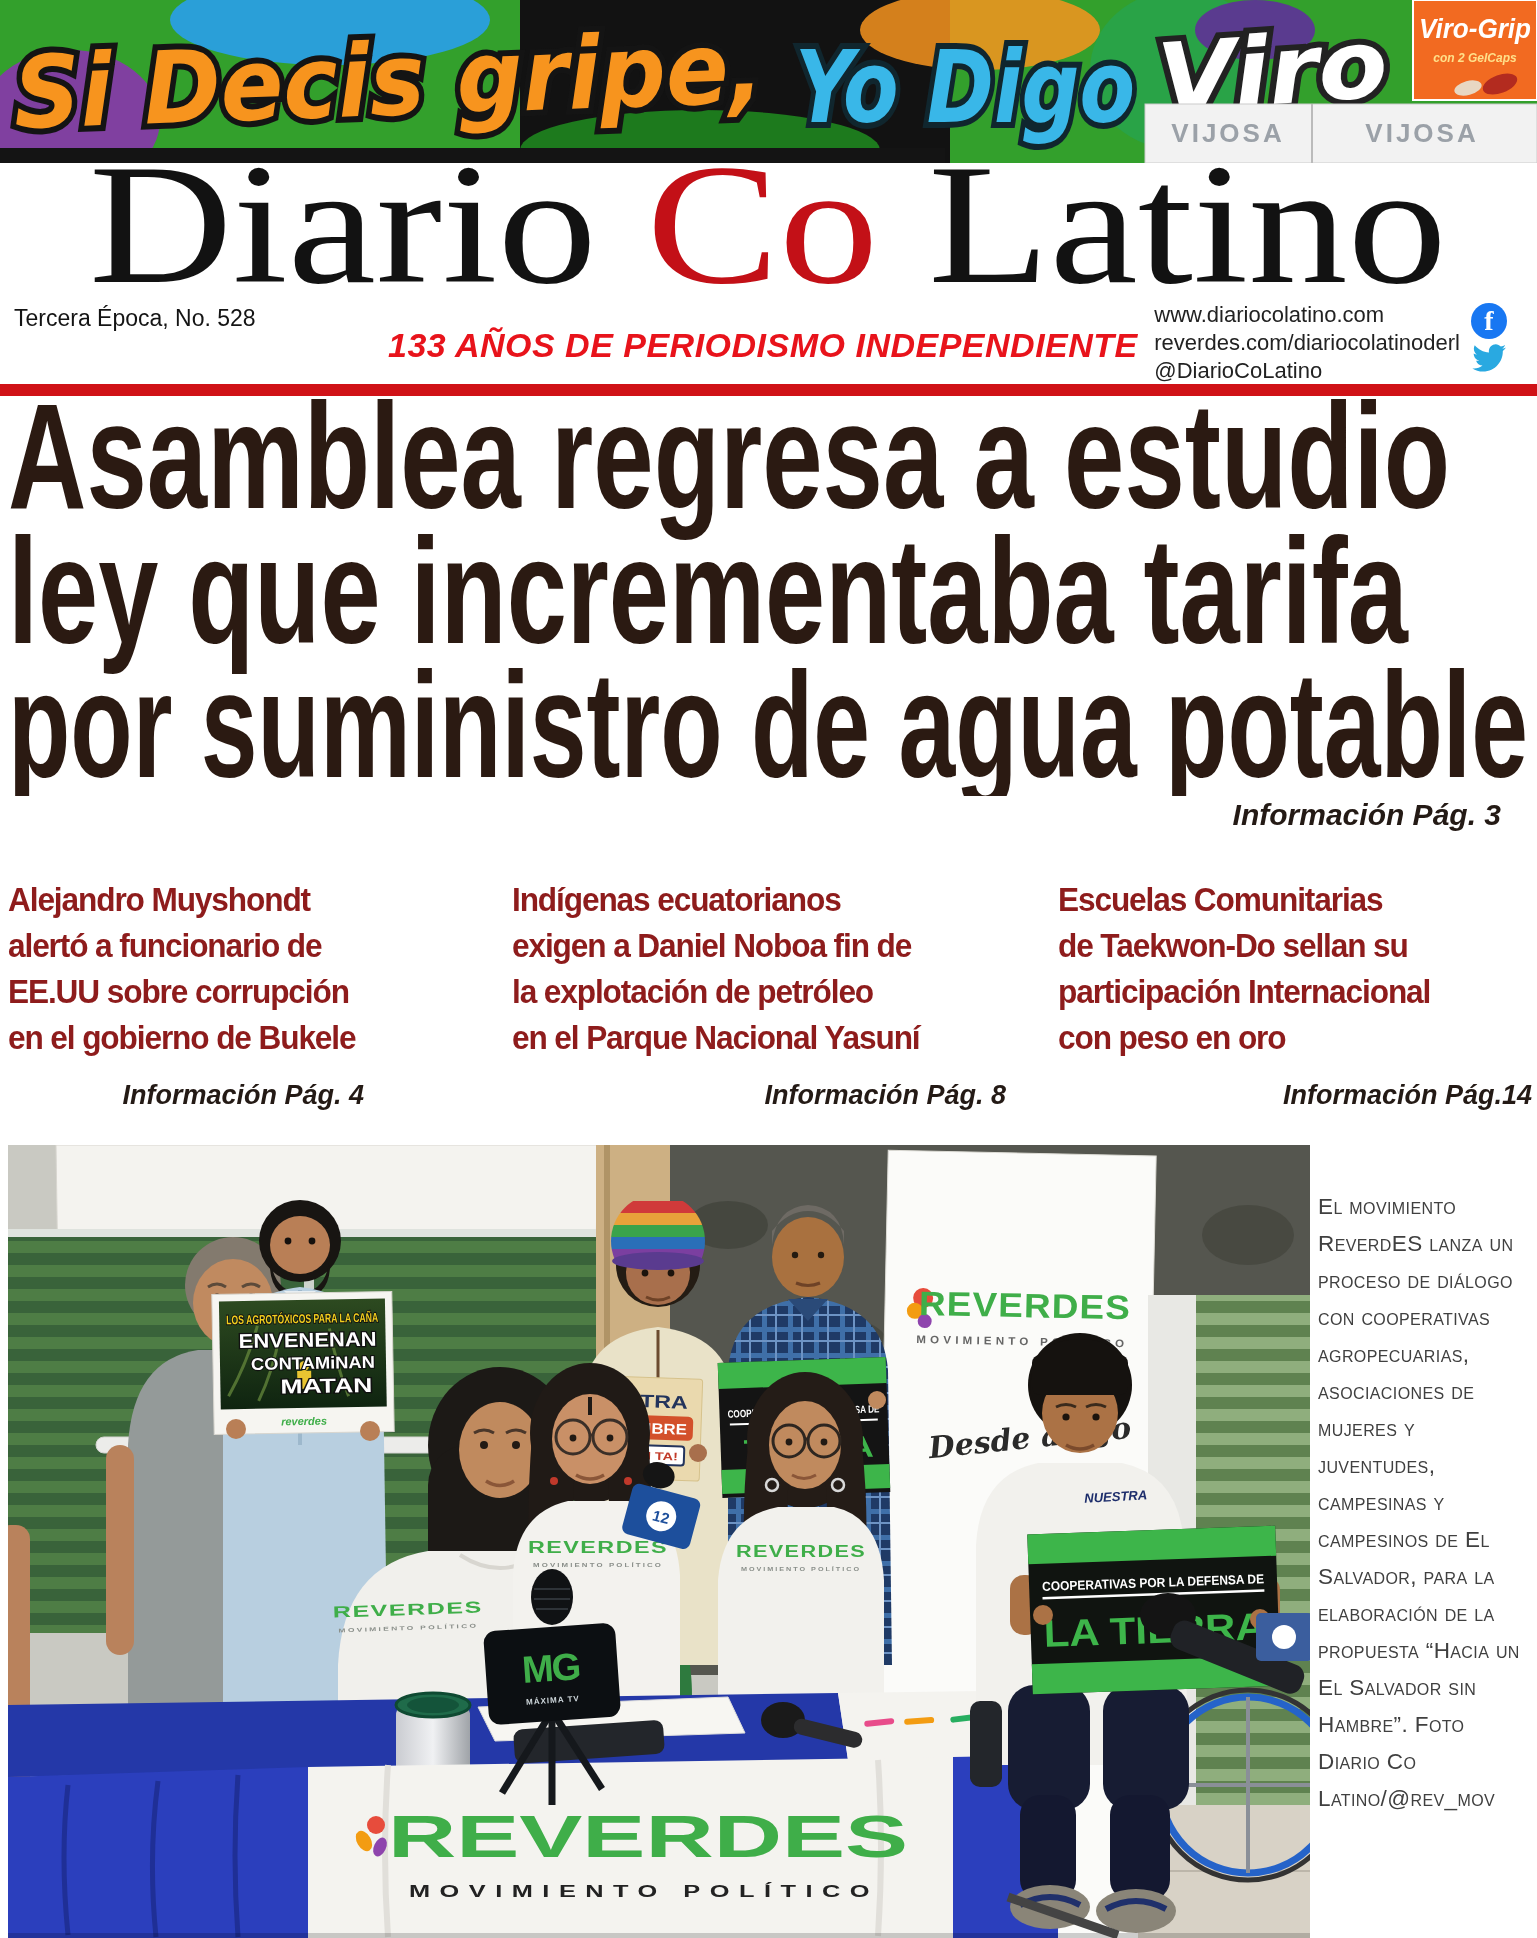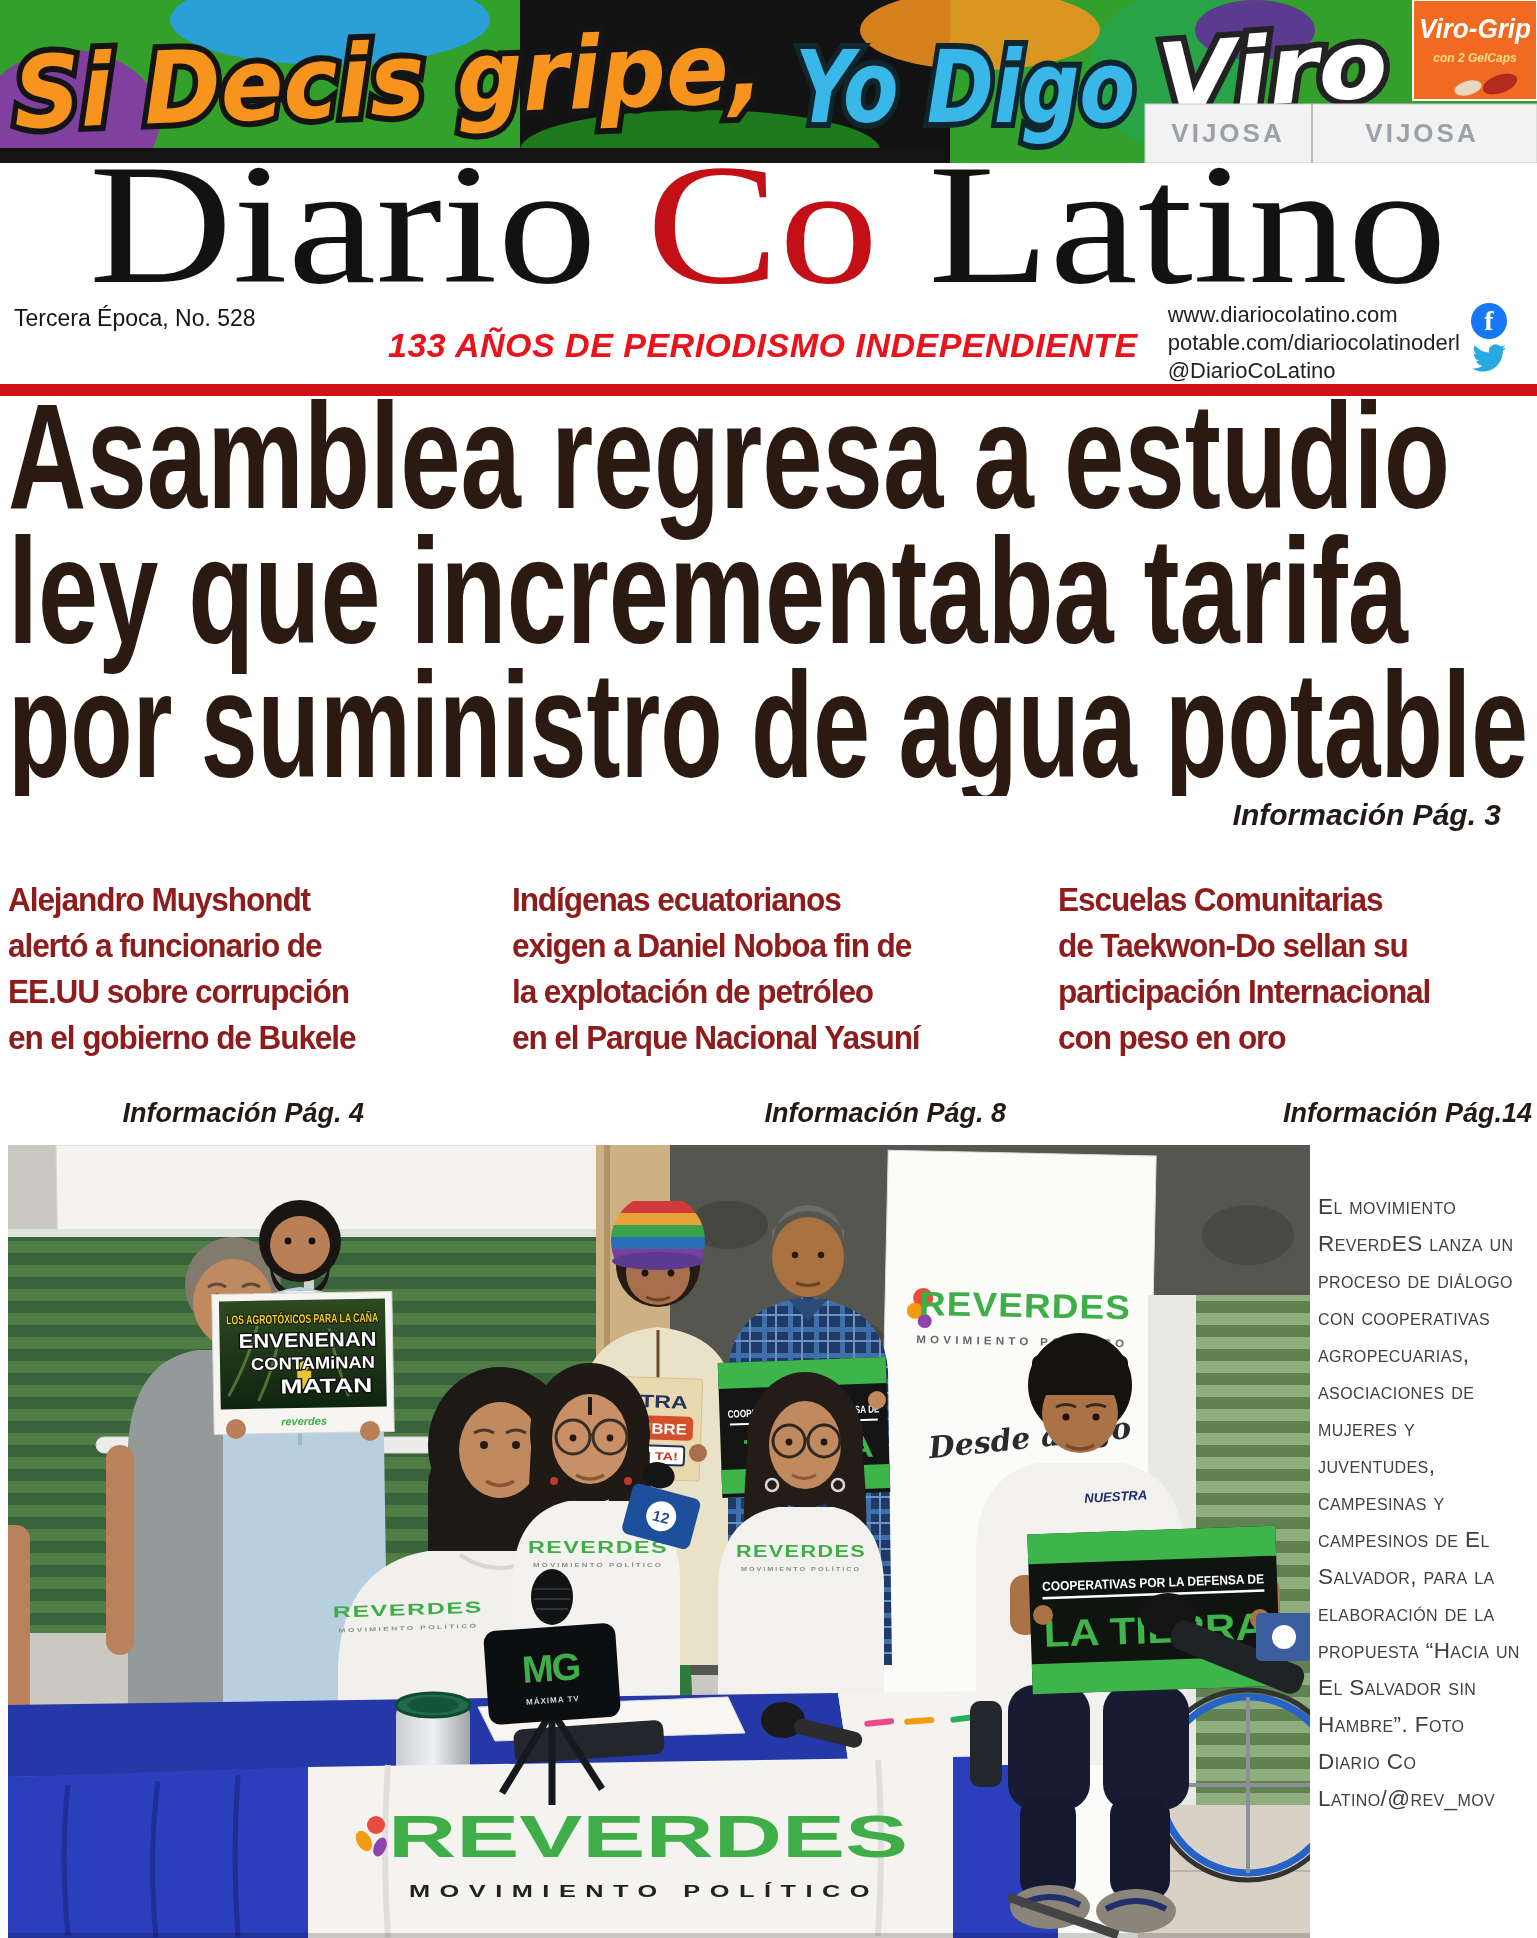--- a/index.html
+++ b/index.html
@@ -23,21 +23,21 @@
   
   .hl{font:700 150px "Liberation Sans",sans-serif;fill:#2b1a12;}
   .lead-ref{right:36px;top:798px;font:700 30px "Liberation Sans",sans-serif;
             font-style:italic;color:#241a15;}
 
   
   .story{position:absolute;top:876px;}
   .story-lines{font:700 34px/46px "Liberation Sans",sans-serif;color:#8e1c1c;
                letter-spacing:-1.2px;transform:scaleX(.93);transform-origin:left top;}
   .story-ref{font:700 27px "Liberation Sans",sans-serif;font-style:italic;color:#241a15;
-             margin-top:38px;text-align:right;}
+             margin-top:20px;text-align:right;}
 
   
   .caption{left:1318px;top:1188px;width:214px;color:#404040;
            font:400 22.5px/37px "Liberation Sans",sans-serif;
            font-variant:small-caps;letter-spacing:.4px;}
   .caption .credit{display:inline;}
 
   
   text{user-select:none;}
   .bnr-logo{font:700 34px "Liberation Sans",sans-serif;fill:#3fae49;letter-spacing:1px;}
@@ -107,21 +107,21 @@
   </svg>
 
   <div class="abs edition-block">
     <div>Tercera Época, No. 528</div>
   </div>
 
   <div class="abs slogan">133 AÑOS DE PERIODISMO INDEPENDIENTE</div>
 
   <div class="abs social-block">
     <div>www.diariocolatino.com</div>
-    <div>potable.com/diariocolatinoderl</div>
+    <div>reverdes.com/diariocolatinoderl</div>
     <div>@DiarioCoLatino</div>
   </div>
   <div class="abs fb-icon">f</div>
   <svg class="abs tw-icon" viewBox="0 0 24 20">
     <path fill="#29a9e1" d="M23.4 2.3c-.8.4-1.7.6-2.6.8.9-.6 1.6-1.5 2-2.5-.9.5-1.9.9-2.9 1.1C19 .7 17.8.1 16.5.1c-2.5 0-4.6 2-4.6 4.6 0 .4 0 .7.1 1-3.8-.2-7.2-2-9.5-4.8-.4.7-.6 1.5-.6 2.3 0 1.6.8 3 2 3.8-.7 0-1.5-.2-2.1-.6v.1c0 2.2 1.6 4.1 3.7 4.5-.4.1-.8.2-1.2.2-.3 0-.6 0-.9-.1.6 1.8 2.3 3.2 4.3 3.2-1.6 1.2-3.6 2-5.7 2H.9c2 1.3 4.5 2.1 7.1 2.1 8.5 0 13.2-7.1 13.2-13.2v-.6c.9-.7 1.7-1.5 2.2-2.4z"></path>
   </svg>
 
   <div class="abs red-rule"></div>
 
   <svg class="abs" style="left:0;top:396px" width="1537" height="400" viewBox="0 0 1537 400">

